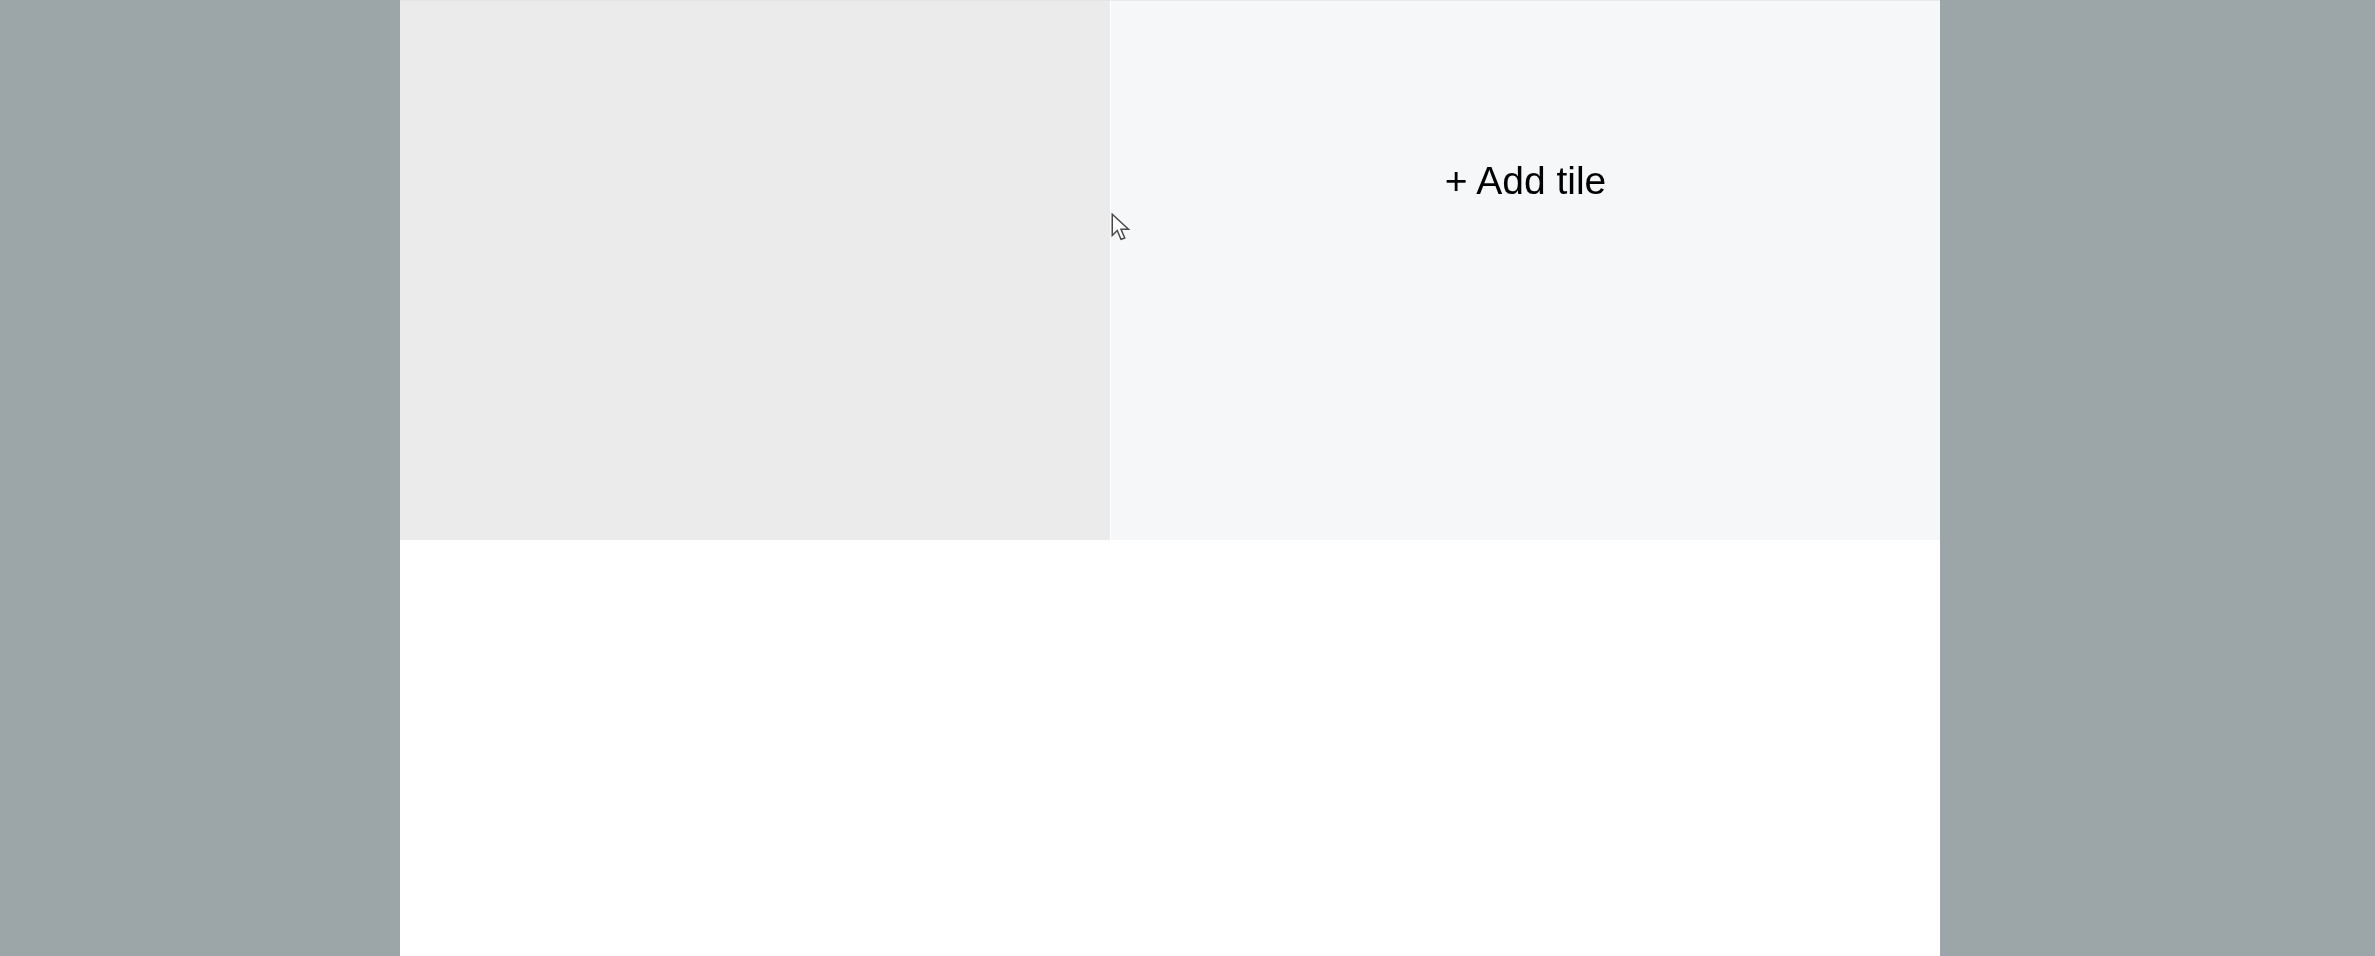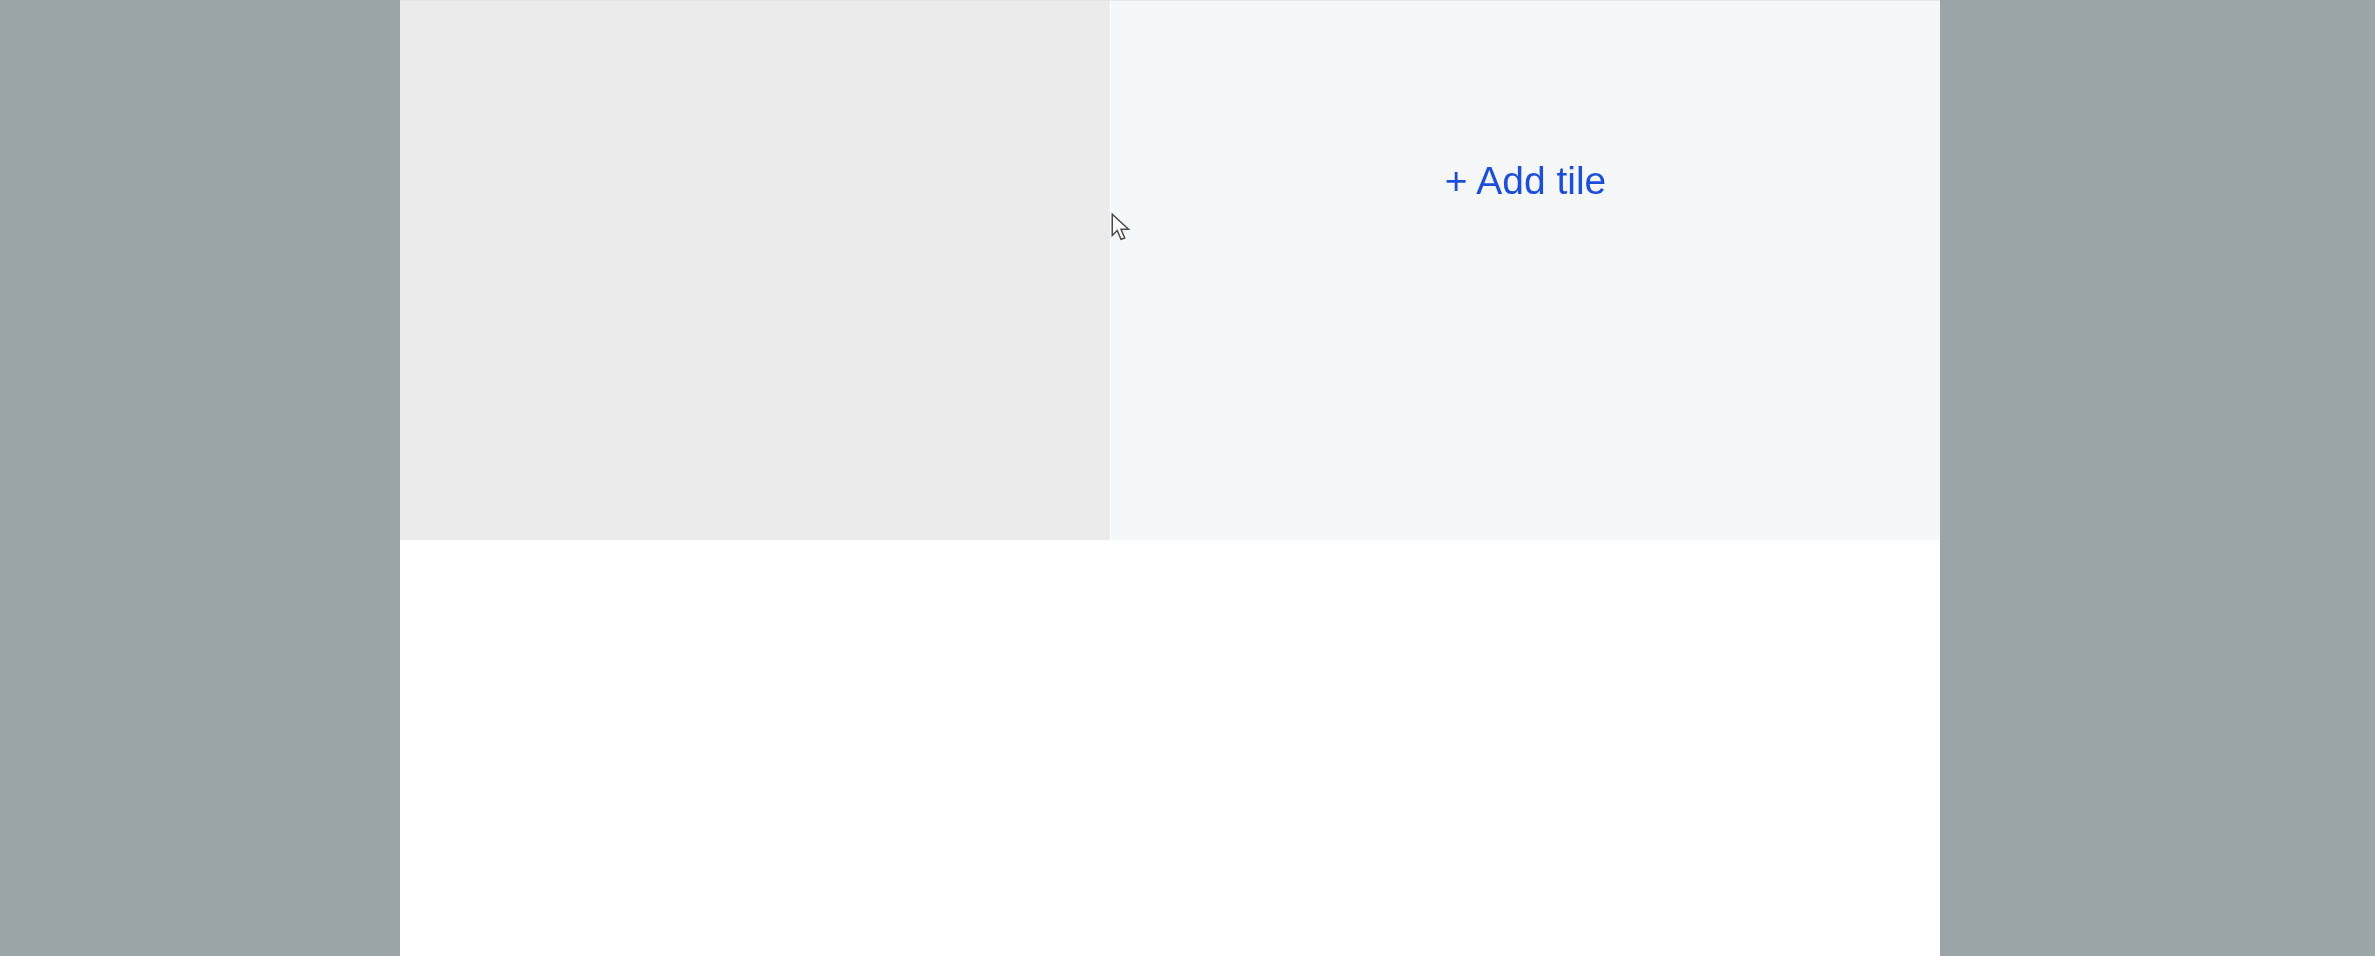--- a/index.html
+++ b/index.html
@@ -51,21 +51,21 @@
       border-left: 1px solid #ffffff;
       display: flex;
       align-items: center;
       justify-content: center;
       padding-top: 10px;
     }
     .add-tile-button {
       background: transparent;
       border: none;
       font-size: 39px;
-      color: #1d4ed8;
+      color: #000000;
       font-weight: 400;
       cursor: pointer;
       display: flex;
       align-items: center;
       gap: 8px;
       margin-top: -190px;
     }
     .cursor-icon {
       position: absolute;
       left: 1110px;

